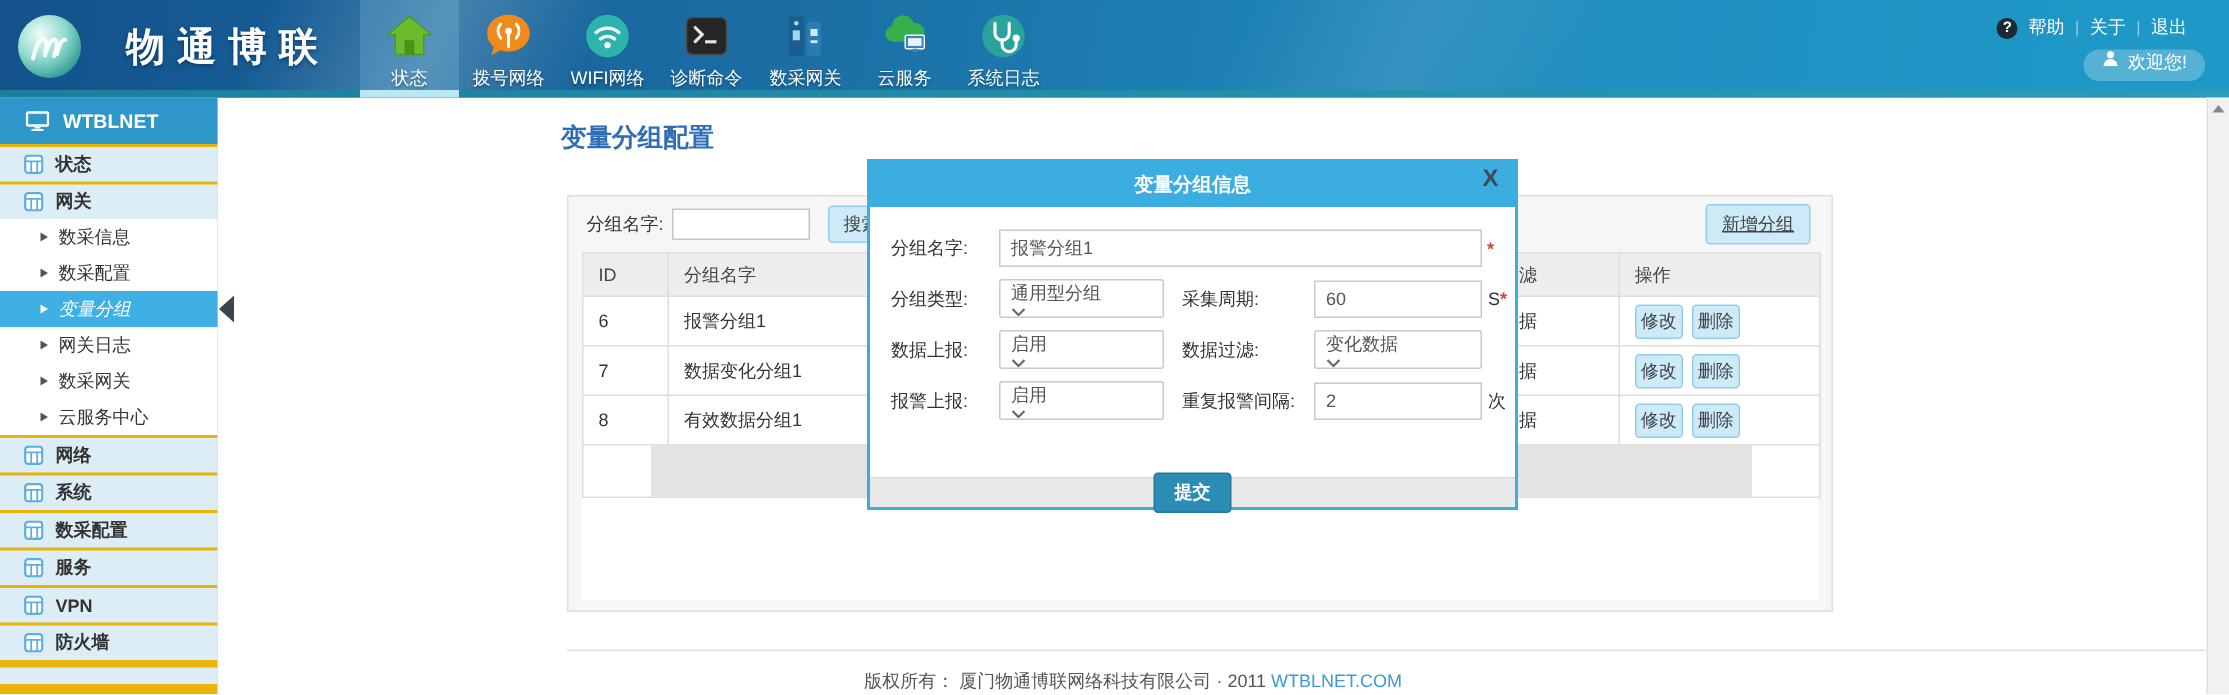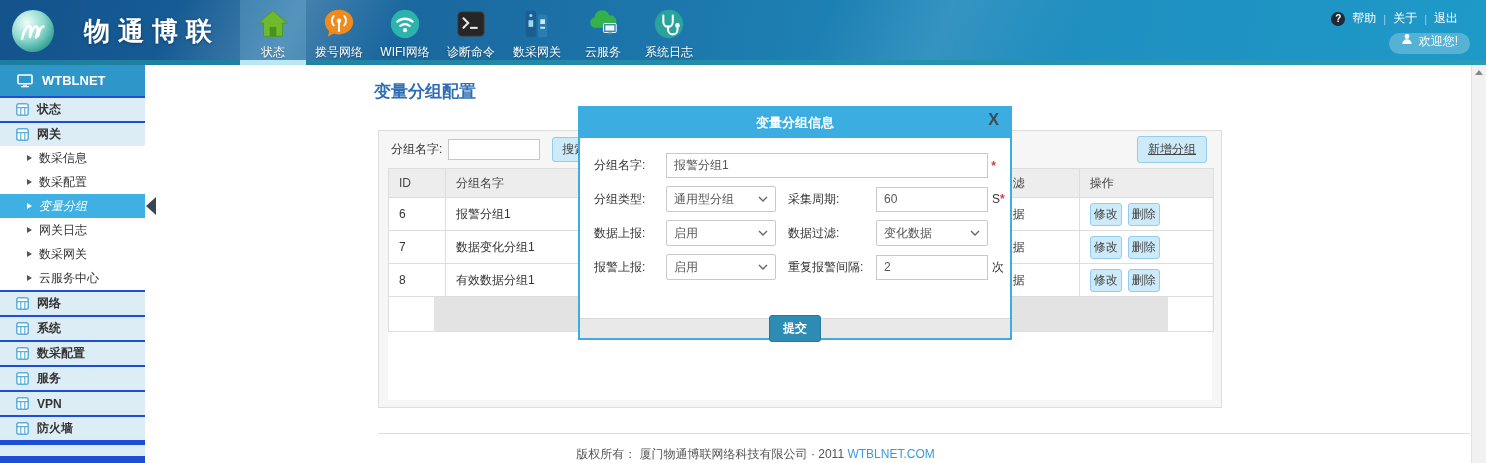--- a/index.html
+++ b/index.html
@@ -21,21 +21,21 @@
   .nav-label { color:#fff; font-size:12px; margin-top:1px; white-space:nowrap; text-shadow:0 1px 2px rgba(0,0,0,.35); }
   .nav-item.active { background:rgba(140,215,235,.22); }
   .nav-item.active::after { content:''; position:absolute; left:0; bottom:0; width:100%; height:5px; background:#b9e7f3; z-index:2; }
   .top-links { position:absolute; right:28px; top:10px; display:flex; align-items:center; gap:7px; color:#fff; font-size:12px; }
   .top-links .lnk { cursor:pointer; }
   .qbadge { width:14px; height:14px; border-radius:50%; background:#1d2935; color:#fff; font-size:10px; font-weight:bold; display:flex; align-items:center; justify-content:center; }
   .sep { color:rgba(255,255,255,.5); font-size:11px; }
   .welcome { position:absolute; right:16px; top:33px; height:21px; padding:0 12px; border-radius:11px; background:rgba(255,255,255,.25); display:flex; align-items:flex-start; gap:6px; color:#fff; font-size:12px; cursor:pointer; }
 
   
-  .sidebar { position:absolute; left:0; top:65px; width:145px; bottom:0; background:#1d4ed8; }
+  .sidebar { position:absolute; left:0; top:65px; width:145px; bottom:0; background:#eab308; }
   .sb-title { height:31px; background:#2e96c8; color:#fff; font-weight:bold; font-size:13px; display:flex; align-items:center; gap:9px; padding-left:17px; }
   .sb-sec { height:23px; margin-top:2px; background:#dcedf6; display:flex; align-items:center; gap:8px; padding-left:16px; font-size:12px; font-weight:bold; color:#333; cursor:pointer; }
   .sb-sub { height:24px; display:flex; align-items:center; padding-left:27px; font-size:12px; color:#333; position:relative; cursor:pointer; background:#fff; }
   .tri { width:0; height:0; border-left:5px solid #555; border-top:3.5px solid transparent; border-bottom:3.5px solid transparent; margin-right:7px; flex-shrink:0; }
   .sb-sub.active { background:#3fb0e4; color:#fff;font-style:italic; }
   .sb-sub.active .tri { border-left-color:#fff; }
   .sb-sub.active::after { content:''; position:absolute; right:-11px; top:50%; margin-top:-9px;
         border-right:10px solid #3b4552; border-top:9px solid transparent; border-bottom:9px solid transparent; }
   .sb-sec.partial { margin-top:5px; height:11px; }
 
@@ -70,21 +70,21 @@
   .modal { position:absolute; left:578px; top:106px; width:434px; height:234px; background:#fff; border:2px solid #3cade0; z-index:40; }
   .modal-h { height:30px; background:#3cade0; display:flex; align-items:center; justify-content:center; position:relative; color:#fff; font-weight:bold; font-size:13px; }
   .modal-x { position:absolute; right:11px; top:3px; color:#3f4a57; font-weight:bold; font-size:16px; cursor:pointer; }
   .modal-b { padding:15px 14px 0 14px; }
   .m-row { display:flex; align-items:center; margin-bottom:8px; }
   .m-label { width:72px; font-size:12px; color:#333; flex-shrink:0; }
   .m-label2 { width:88px; margin-left:12px; font-size:12px; color:#333; flex-shrink:0; }
   .m-input { height:25px; border:1px solid #c9c9c9; font-size:12px; color:#555; padding:0 7px; background:#fff; font-family:inherit; }
   .m-input.full { flex:1; min-width:0; }
   .m-input.w2 { width:112px; }
-  .m-select { width:110px; height:26px; border:1px solid #c9c9c9; border-radius:2px; display:flex; align-items:center; justify-content:space-between; padding:0 7px; font-size:12px; color:#555; background:#fff; cursor:pointer; flex-shrink:0; }
+  .m-select { width:110px; height:26px; border:1px solid #c9c9c9; border-radius:2px; display:flex; align-items:flex-start; justify-content:space-between; padding:0 7px; font-size:12px; color:#555; background:#fff; cursor:pointer; flex-shrink:0;flex-direction:column; }
   .req { color:#e03a3a; margin-left:3px; font-weight:bold; font-size:12px; }
   .unit { font-size:12px; color:#333; margin-left:4px; }
   .modal-f { position:absolute; left:0; right:0; bottom:0; height:20px; background:#e9e9e9; border-top:1px solid #d8d8d8; display:flex; align-items:center; justify-content:center; }
   .submit-btn { background:#2d8cb3; color:#fff; font-size:12px; font-weight:bold; border:1px solid #23789c; border-radius:3px; padding:4px 13px; cursor:pointer; font-family:inherit; }
 </style>
 </head>
 <body>
 
 <div class="page">
 

